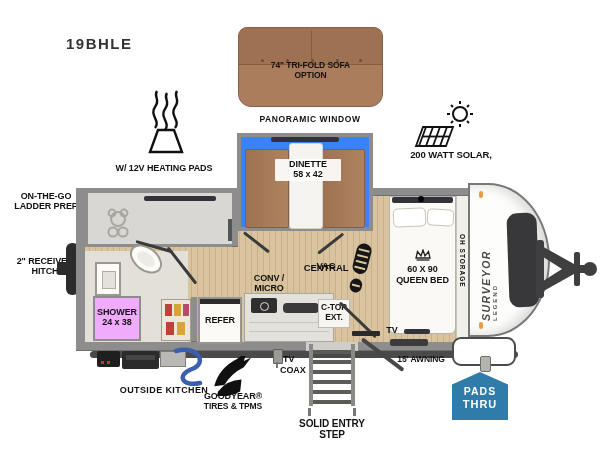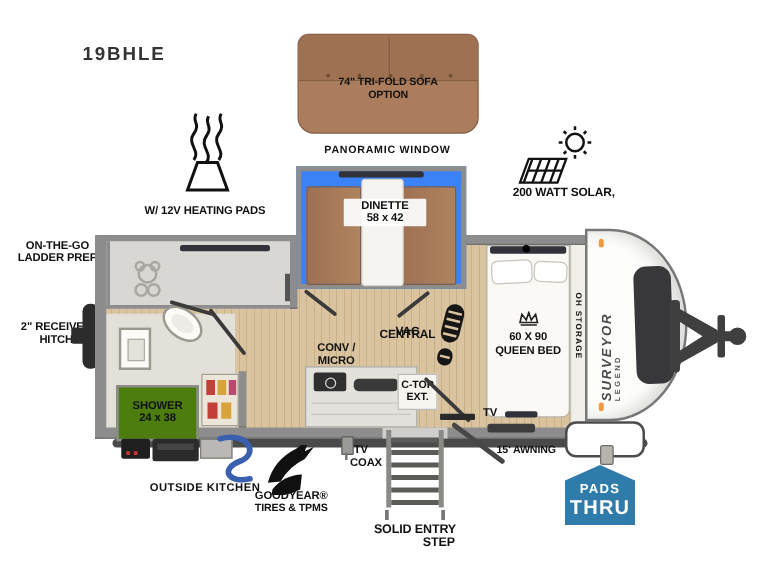--- a/index.html
+++ b/index.html
@@ -128,35 +128,39 @@
   </div>
   <div class="swingline" style="left:244px;top:231px;width:32px;transform:rotate(38deg);"></div>
   <div class="swingline" style="left:318px;top:252px;width:32px;transform:rotate(-38deg);"></div>
 
   <div class="abs" style="left:95px;top:262px;width:26px;height:34px;background:#fcfbf8;border:2px solid #9a988f;box-sizing:border-box;">
     <div class="abs" style="left:5px;top:7px;width:12px;height:16px;background:#e3e1da;border:1px solid #b0ada4;"></div>
   </div>
   <div class="abs" style="left:128px;top:247px;width:36px;height:24px;background:#fcfbf8;border:2px solid #9a988f;border-radius:50%;transform:rotate(38deg);box-sizing:border-box;">
     <div class="abs" style="left:6px;top:4px;width:20px;height:12px;background:#ecebe5;border-radius:50%;"></div>
   </div>
-  <div class="abs" style="left:93px;top:308px;width:66px;height:45px;background:#4d7c0f;border:2.5px solid #8d8d8d;box-sizing:border-box;">
+  <div class="abs" style="left:93px;top:296px;width:48px;height:45px;background:#f0abfc;border:2.5px solid #8d8d8d;box-sizing:border-box;">
     <div class="lbl s9" style="left:0;right:0;top:10px;">SHOWER</div>
     <div class="lbl s9" style="left:0;right:0;top:20px;">24 x 38</div>
   </div>
   <div class="abs" style="left:161px;top:299px;width:30px;height:42px;background:#ece6da;border:1px solid #a39e94;box-sizing:border-box;">
     <div class="abs" style="left:3px;top:4px;width:7px;height:12px;background:#c3403a;"></div>
     <div class="abs" style="left:12px;top:4px;width:7px;height:12px;background:#d8a43a;"></div>
     <div class="abs" style="left:21px;top:4px;width:6px;height:12px;background:#b84a6e;"></div>
     <div class="abs" style="left:4px;top:22px;width:8px;height:13px;background:#c3403a;"></div>
     <div class="abs" style="left:15px;top:22px;width:8px;height:13px;background:#d8a43a;"></div>
   </div>
   <div class="swingline" style="left:136px;top:240px;width:38px;transform:rotate(16deg);"></div>
   <div class="swingline" style="left:168px;top:246px;width:46px;transform:rotate(52deg);"></div>
   <div class="wall" style="left:191px;top:297px;width:6px;height:45px;"></div>
 
+  <div class="abs whitebox" style="left:198px;top:297px;width:44px;height:47px;box-sizing:border-box;">
+    <div class="abs" style="left:0;top:0;right:0;height:5px;background:#2c2c2c;"></div>
+    <div class="lbl s9" style="left:0;right:0;top:17px;">REFER</div>
+  </div>
   <div class="abs" style="left:244px;top:293px;width:90px;height:49px;background:#e2e1dc;border:1px solid #a9a79f;box-sizing:border-box;">
     <div class="abs" style="left:6px;top:4px;width:26px;height:15px;background:#2f2f2f;border-radius:2px;">
       <div class="abs" style="left:9px;top:4px;width:7px;height:7px;border:1.5px solid #ddd;border-radius:50%;"></div>
     </div>
     <div class="abs" style="left:38px;top:9px;width:36px;height:10px;background:#3a3a3a;border-radius:4px;"></div>
     <div class="abs" style="left:4px;top:28px;right:4px;height:1px;background:#c8c6c0;"></div>
     <div class="abs" style="left:4px;top:37px;right:4px;height:1px;background:#c8c6c0;"></div>
   </div>
   <div class="lbl s9" style="left:246px;top:274px;width:46px;">CONV /</div>
   <div class="lbl s9" style="left:246px;top:284px;width:46px;">MICRO</div>
@@ -220,37 +224,37 @@
       <rect x="50" y="14" width="6" height="34" rx="2"></rect>
       <circle cx="66" cy="31" r="7"></circle>
     </g>
   </svg>
 
   <div class="abs" style="left:452px;top:337px;width:64px;height:29px;background:#fff;border:2.5px solid #4c4c4c;border-radius:9px;box-sizing:border-box;"></div>
   <div class="abs" style="left:480px;top:356px;width:9px;height:14px;background:#b5b3ad;border:1px solid #6e6c66;border-radius:2px;"></div>
   <div class="abs" style="left:452px;top:372px;width:56px;height:48px;background:#2f7cab;
               clip-path:polygon(50% 0, 100% 26%, 100% 100%, 0 100%, 0 26%);">
     <div class="lbl" style="left:0;right:0;top:14px;color:#fff;font-size:10.5px;letter-spacing:1px;">PADS</div>
-    <div class="lbl" style="left:0;right:0;top:26px;color:#fff;font-size:16px;letter-spacing:1px;">THRU</div>
+    <div class="lbl" style="left:0;right:0;top:26px;color:#fff;font-size:11px;letter-spacing:1px;">THRU</div>
   </div>
 
   <div class="abs" style="left:307px;top:344px;width:50px;height:66px;">
     <div class="abs" style="left:2px;top:0;width:4px;height:62px;background:#8a8a87;"></div>
     <div class="abs" style="right:2px;top:0;width:4px;height:62px;background:#8a8a87;"></div>
     <div class="abs" style="left:6px;right:6px;top:6px;height:4px;background:#5b5b58;"></div>
     <div class="abs" style="left:6px;right:6px;top:16px;height:4px;background:#5b5b58;"></div>
     <div class="abs" style="left:6px;right:6px;top:26px;height:4px;background:#5b5b58;"></div>
     <div class="abs" style="left:6px;right:6px;top:36px;height:4px;background:#5b5b58;"></div>
     <div class="abs" style="left:6px;right:6px;top:46px;height:4px;background:#5b5b58;"></div>
     <div class="abs" style="left:6px;right:6px;top:56px;height:4px;background:#5b5b58;"></div>
     <div class="abs" style="left:1px;bottom:-6px;width:3px;height:8px;background:#777;"></div>
     <div class="abs" style="right:1px;bottom:-6px;width:3px;height:8px;background:#777;"></div>
   </div>
   <div class="lbl s10" style="left:288px;top:418px;width:88px;">SOLID ENTRY</div>
-  <div class="lbl s10" style="left:276px;top:429px;width:88px;text-align:right;">STEP</div>
+  <div class="lbl s10" style="left:288px;top:429px;width:88px;">STEP</div>
 
   <div class="abs" style="left:362px;top:337px;width:52px;height:3.5px;background:#474747;border-radius:2px;transform:rotate(37deg);transform-origin:0 50%;"></div>
   <div class="abs" style="left:390px;top:339px;width:38px;height:7px;background:#3c3c3c;border-radius:2px;"></div>
   <div class="lbl" style="left:392px;top:355px;width:58px;">15' AWNING</div>
 
   <div class="abs" style="left:273px;top:349px;width:8px;height:13px;background:#9a9a97;border:1px solid #5c5c59;border-radius:1px;">
     <div class="abs" style="left:2px;top:12px;width:2px;height:6px;background:#777;"></div>
   </div>
   <div class="lbl s9" style="left:283px;top:355px;width:34px;text-align:left;">TV</div>
   <div class="lbl s9" style="left:280px;top:366px;width:34px;text-align:left;">COAX</div>

